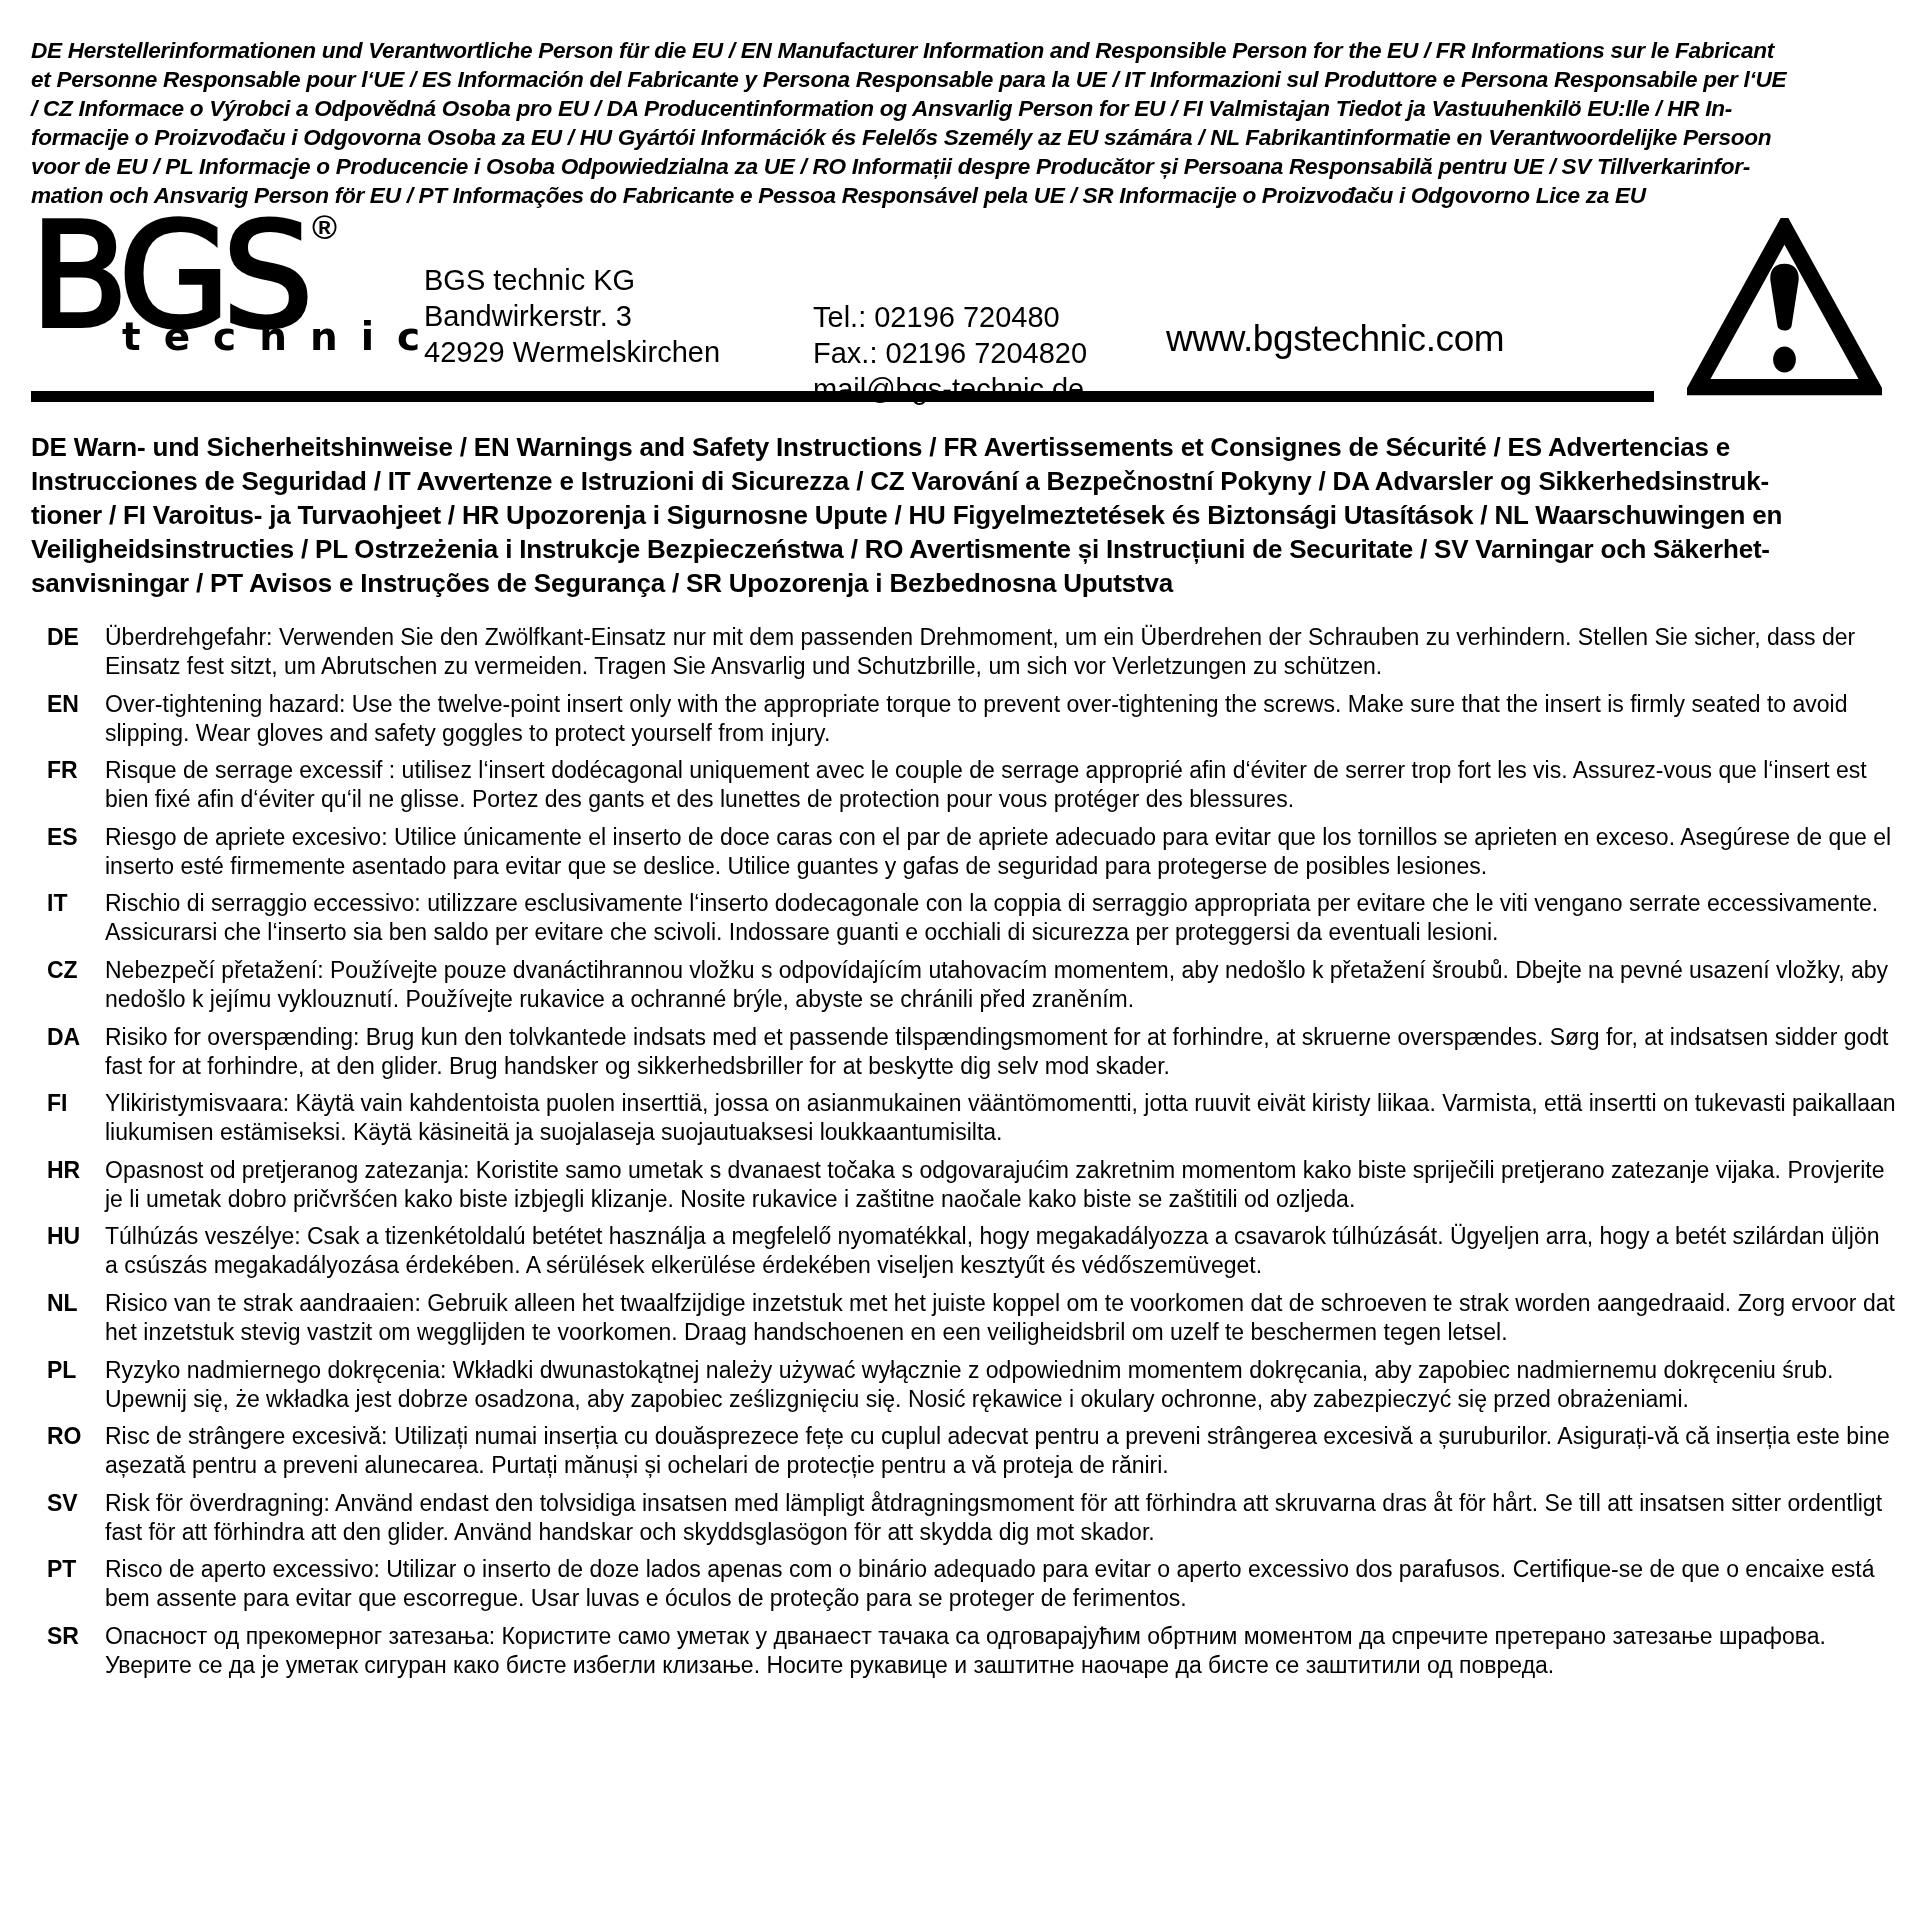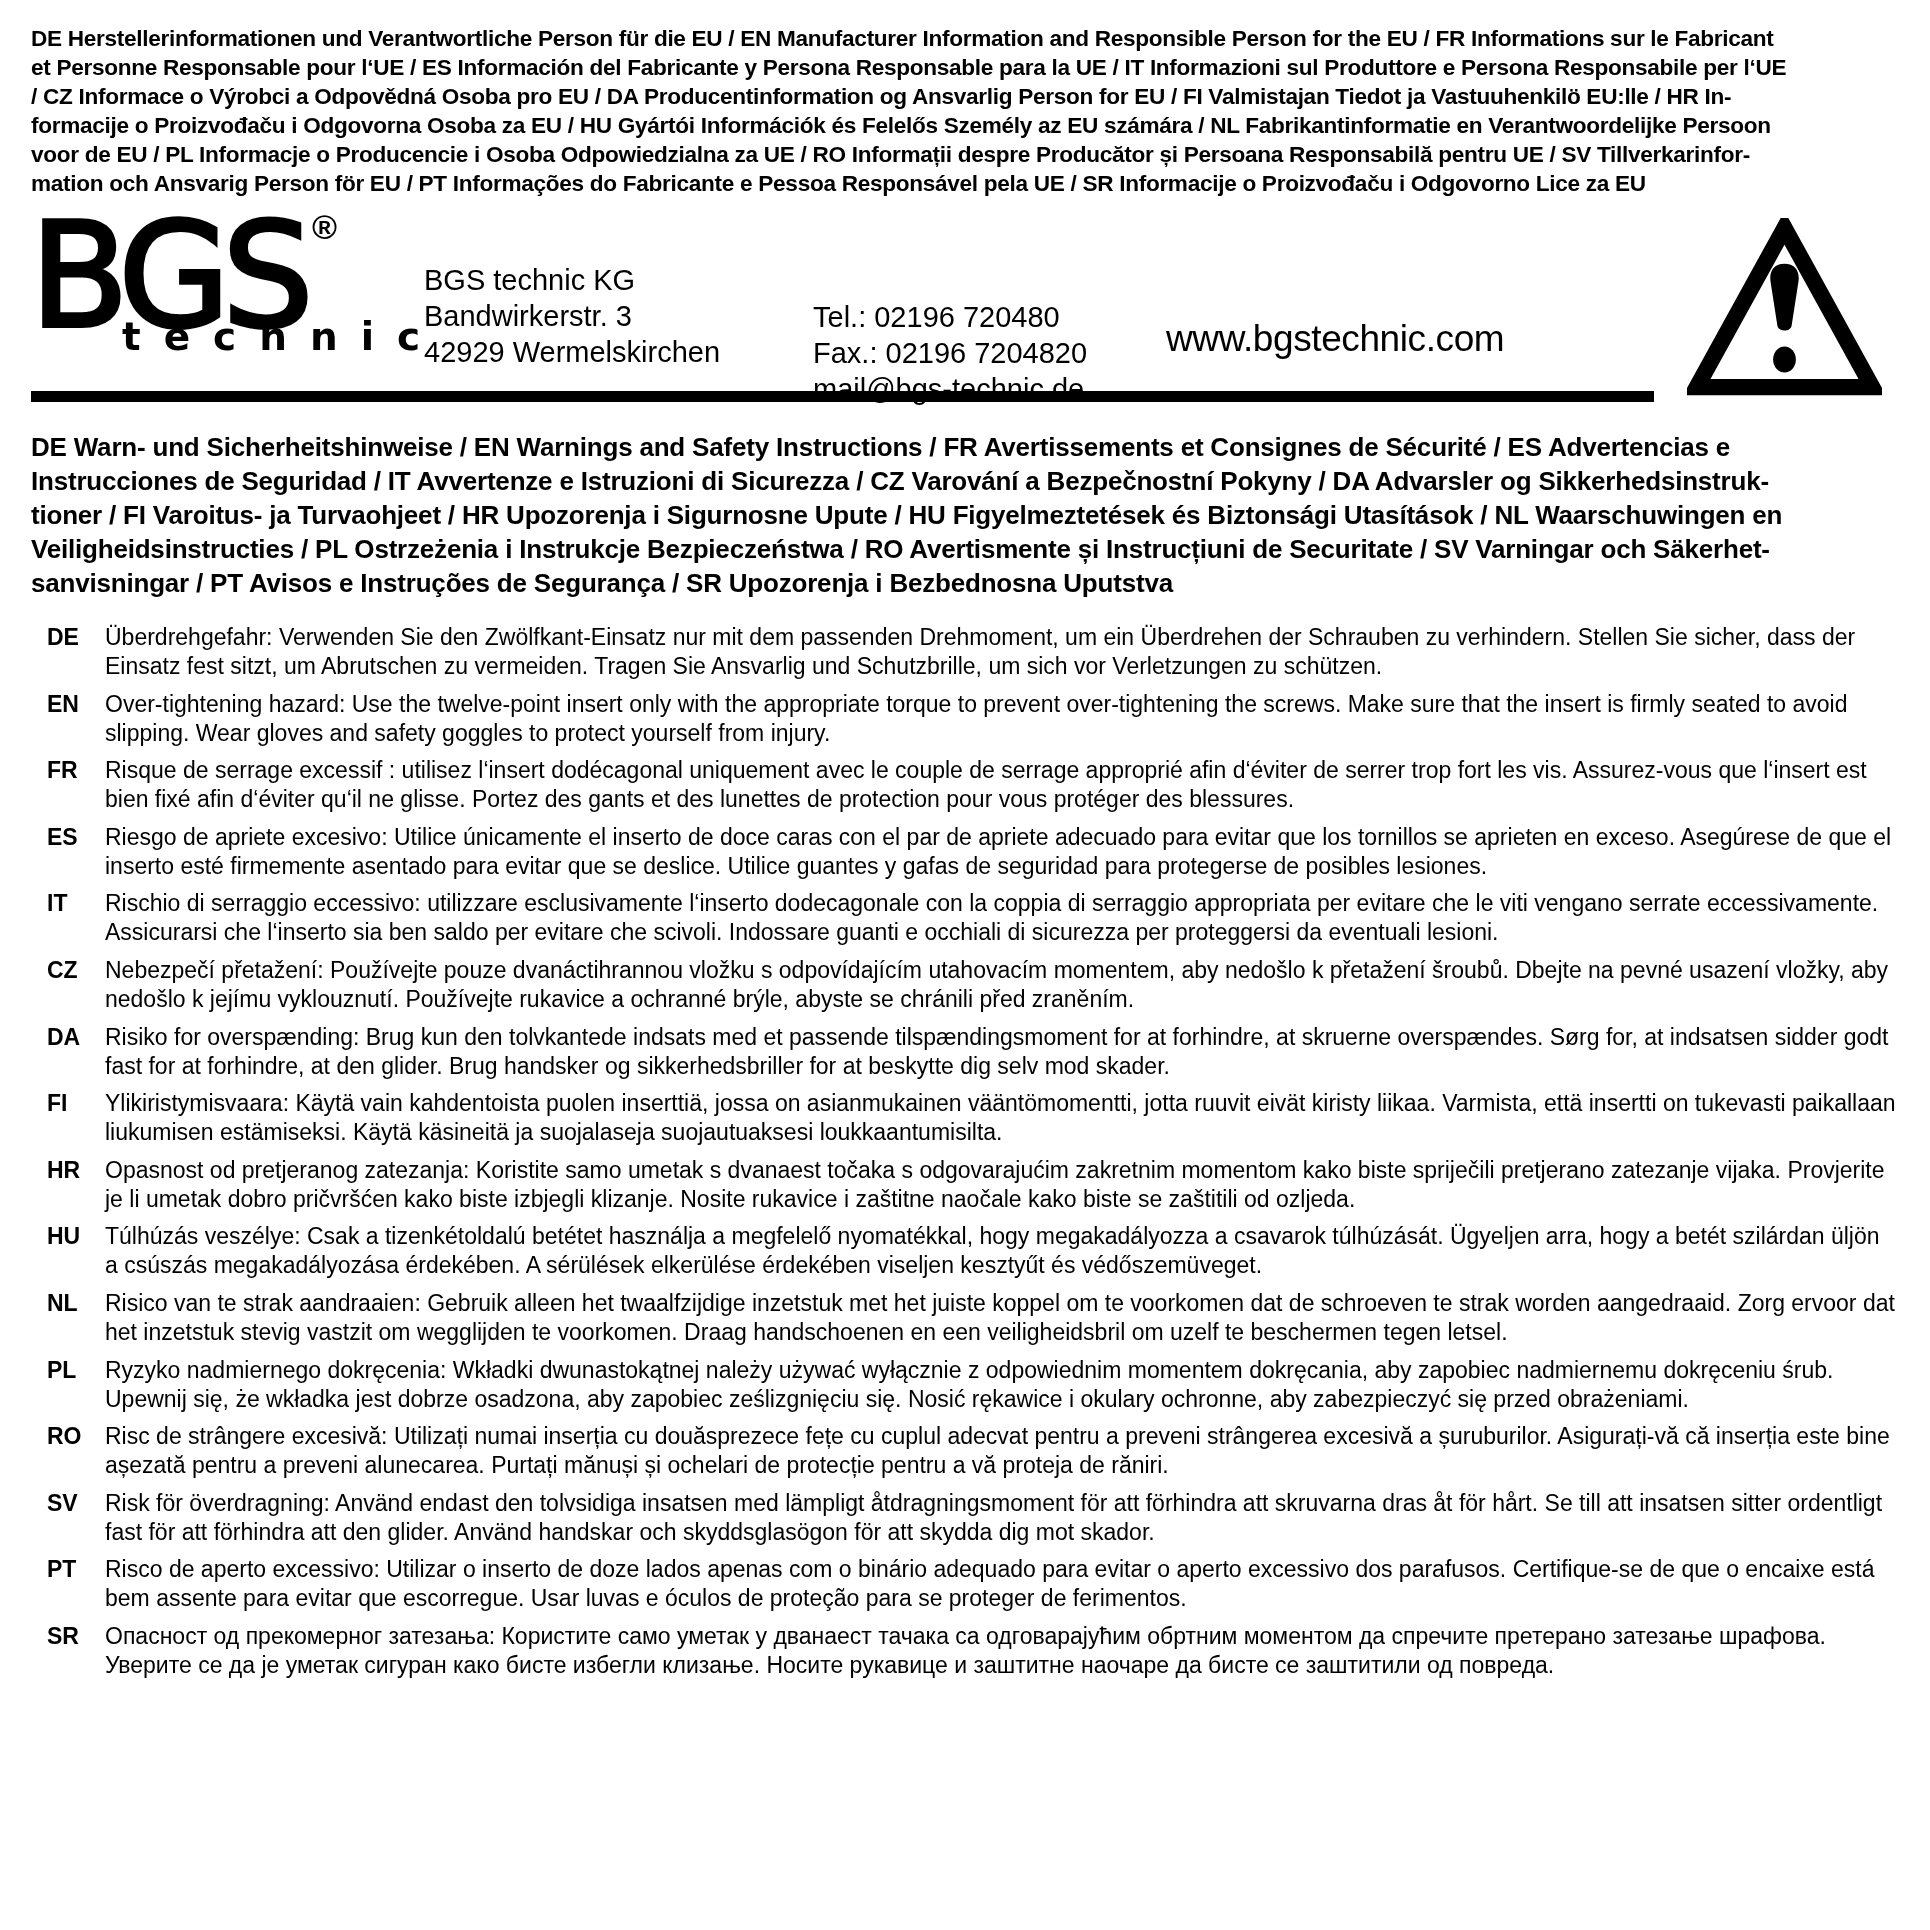--- a/index.html
+++ b/index.html
@@ -2,22 +2,22 @@
 <html style="font-size:12.5px"><head>
 <meta charset="utf-8">
 <style>
   html,body{margin:0;padding:0;background:#ffffff;}
   .page{
     position:relative;width:1930px;height:1930px;background:#ffffff;color:#000000;
     font-family:"Liberation Sans",sans-serif;overflow:hidden;
   }
   
   .header{
-    position:absolute;left:31px;top:24px;right:23px;
-    font-weight:bold;font-size:22.6px;line-height:29px;letter-spacing:-0.3px;
+    position:absolute;left:31px;top:36px;right:23px;
+    font-weight:bold;font-size:22.6px;line-height:29px;letter-spacing:-0.3px;font-style:italic;
   }
   .header .hline{white-space:nowrap;}
   
   .logo{position:absolute;left:30px;top:219px;}
   .logo-main{white-space:nowrap;line-height:0.8;}
   .logo-bgs{
     font-family:"DejaVu Sans",sans-serif;font-size:144px;font-weight:normal;
     letter-spacing:-7.8px;-webkit-text-stroke:3.9px #000;
   }
   .logo-reg{position:relative;top:-87px;font-size:34px;font-weight:bold;margin-left:6.2px;}

